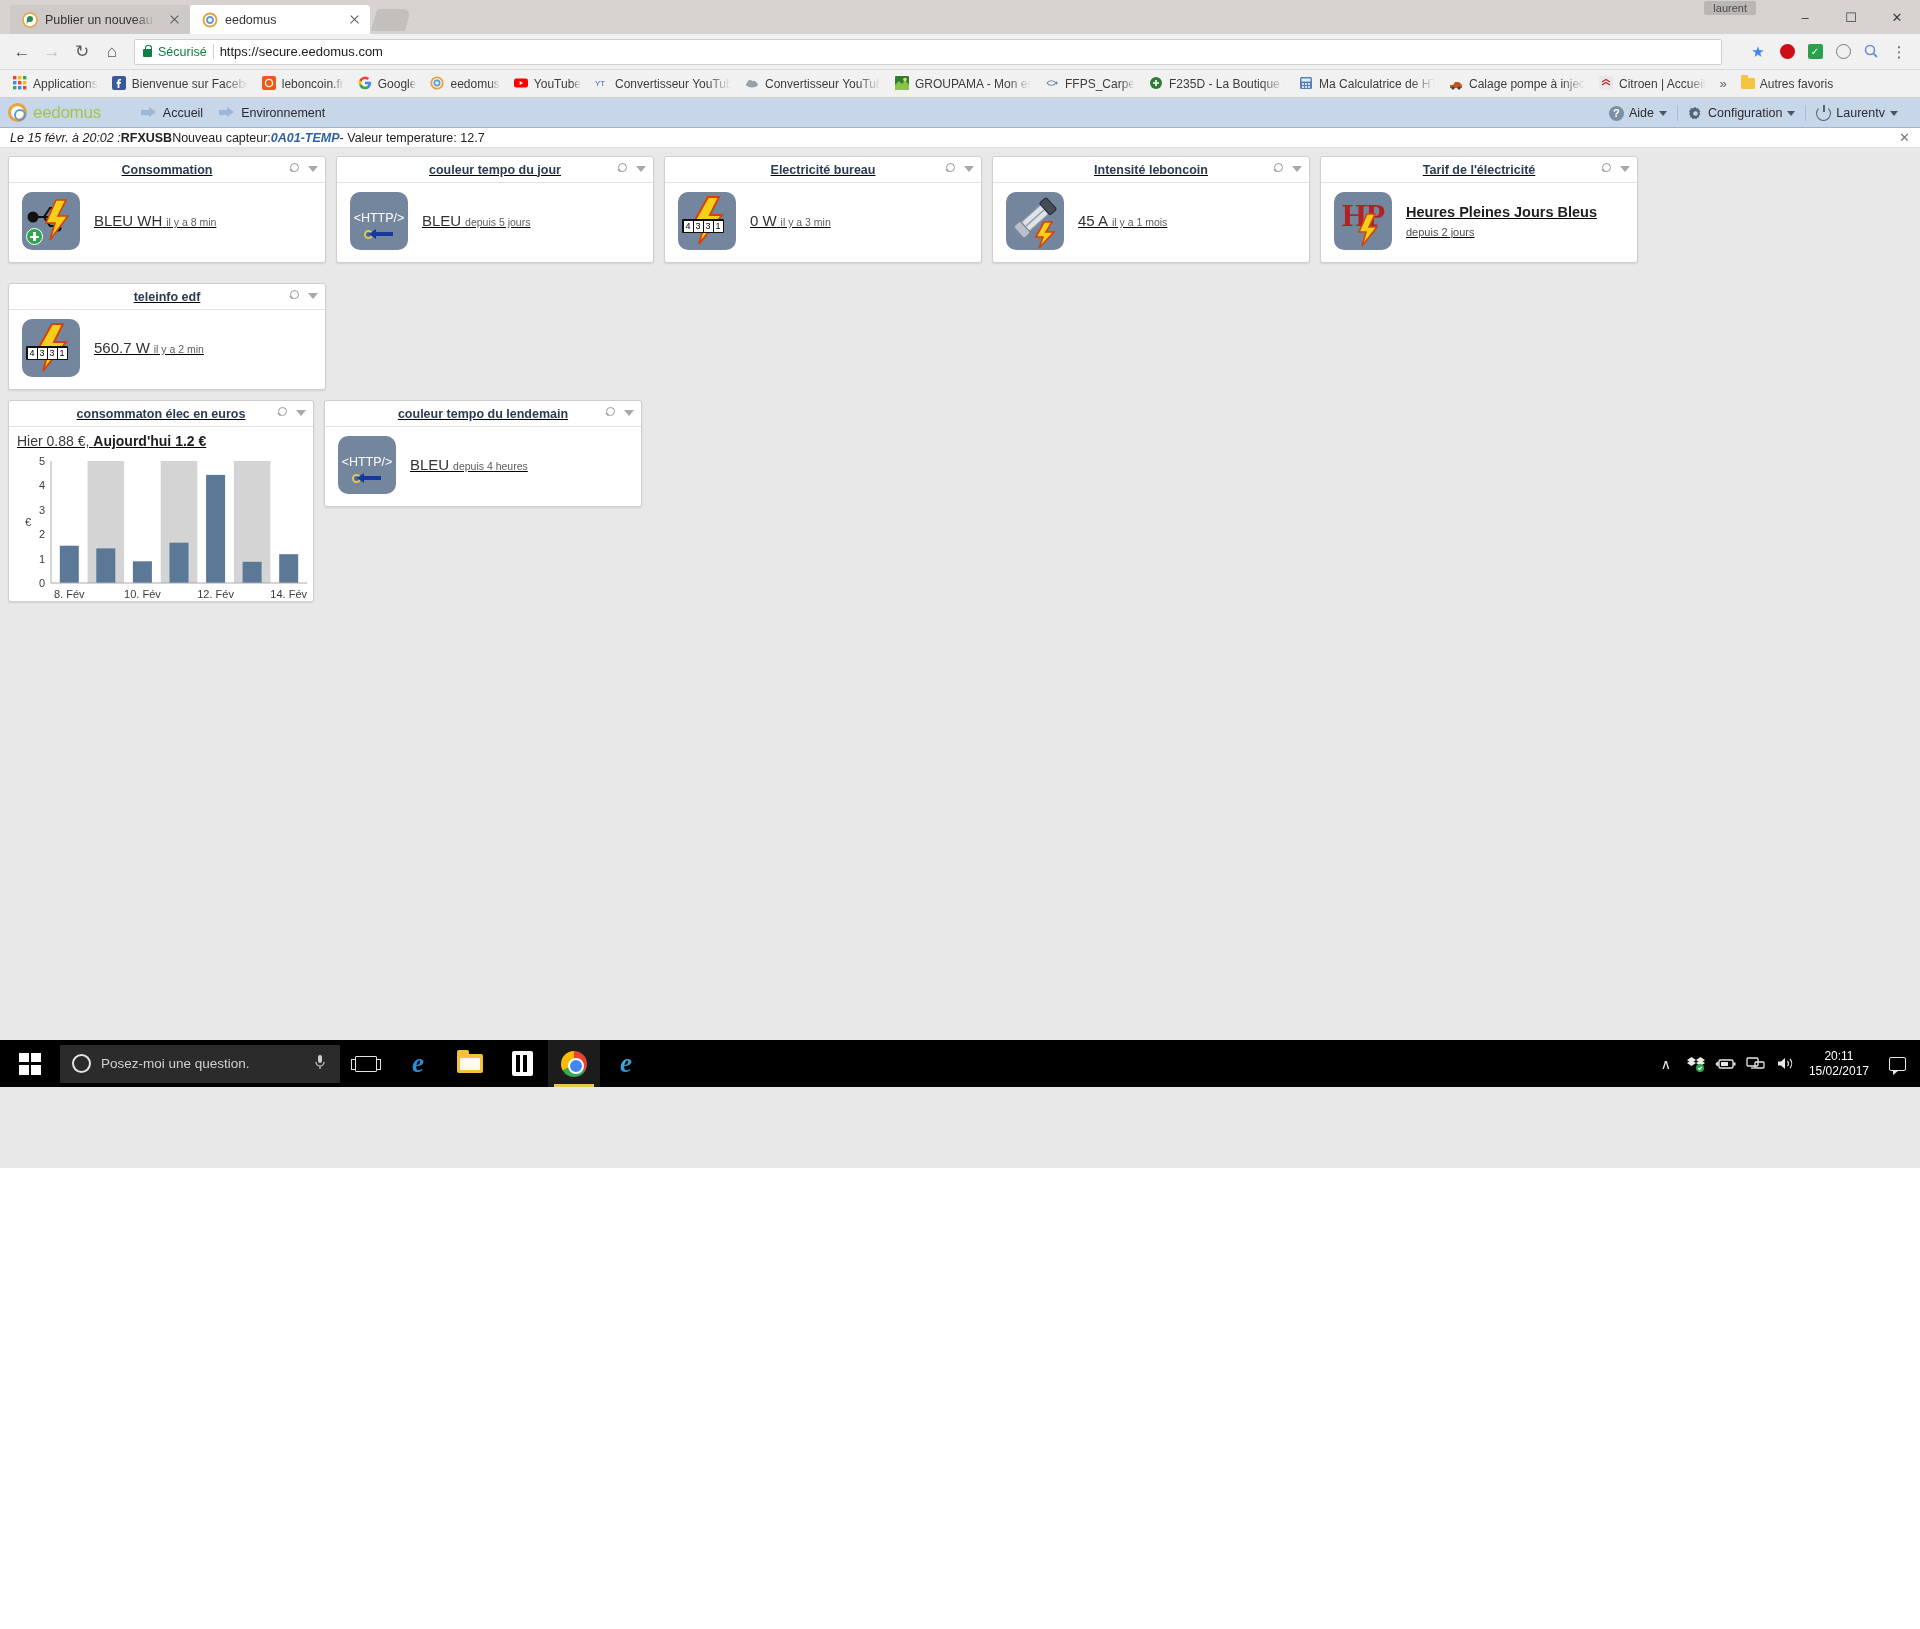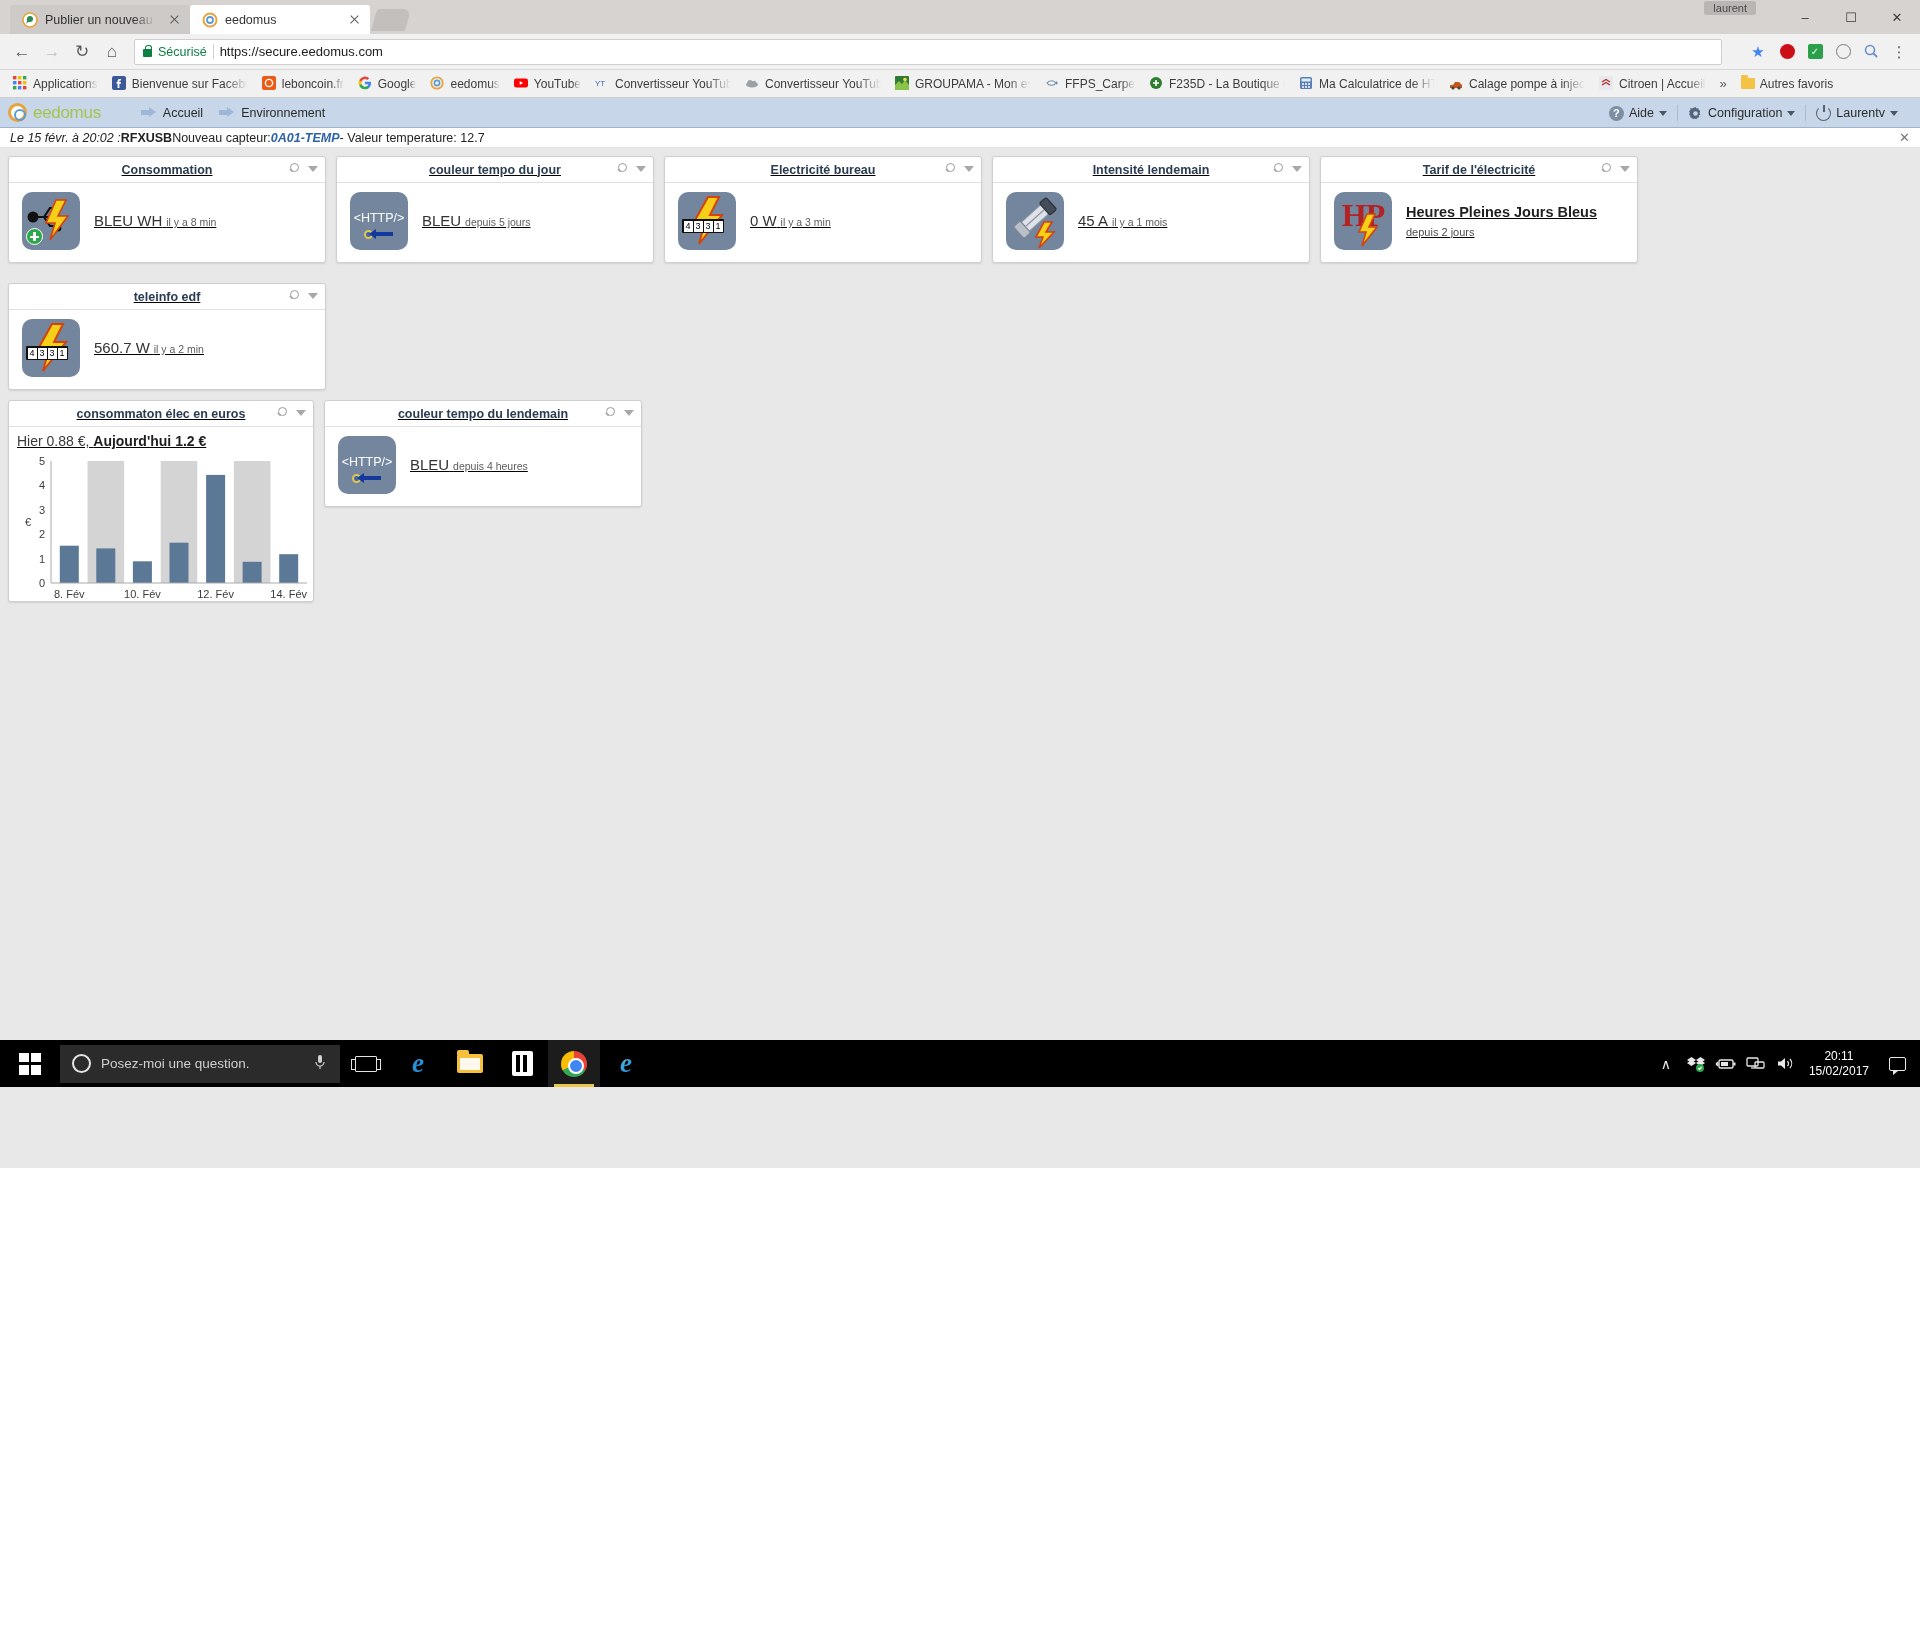--- a/index.html
+++ b/index.html
@@ -769,21 +769,21 @@
             </div>
             <div class="dev-text">
               <span class="dev-val">0 W</span>
               <span class="dev-sub">il y a 3 min</span>
             </div>
           </div>
         </div>
 
         <div class="widget">
           <div class="widget-head">
-            <span class="widget-title">Intensité lendemain</span>
+            <span class="widget-title">Intensité leboncoin</span>
             <span class="widget-tools">
               <span class="magn-ico"></span>
               <span class="tri-ico"></span>
             </span>
           </div>
           <div class="widget-body">
             <div class="dev-icon">
               <svg width="58" height="58" viewBox="0 0 58 58">
                 <g transform="rotate(-42 29 26)">
                   <rect x="10" y="20" width="38" height="12" rx="2" fill="#dfe3e8" stroke="#8f99a6" stroke-width="1.2"></rect>

